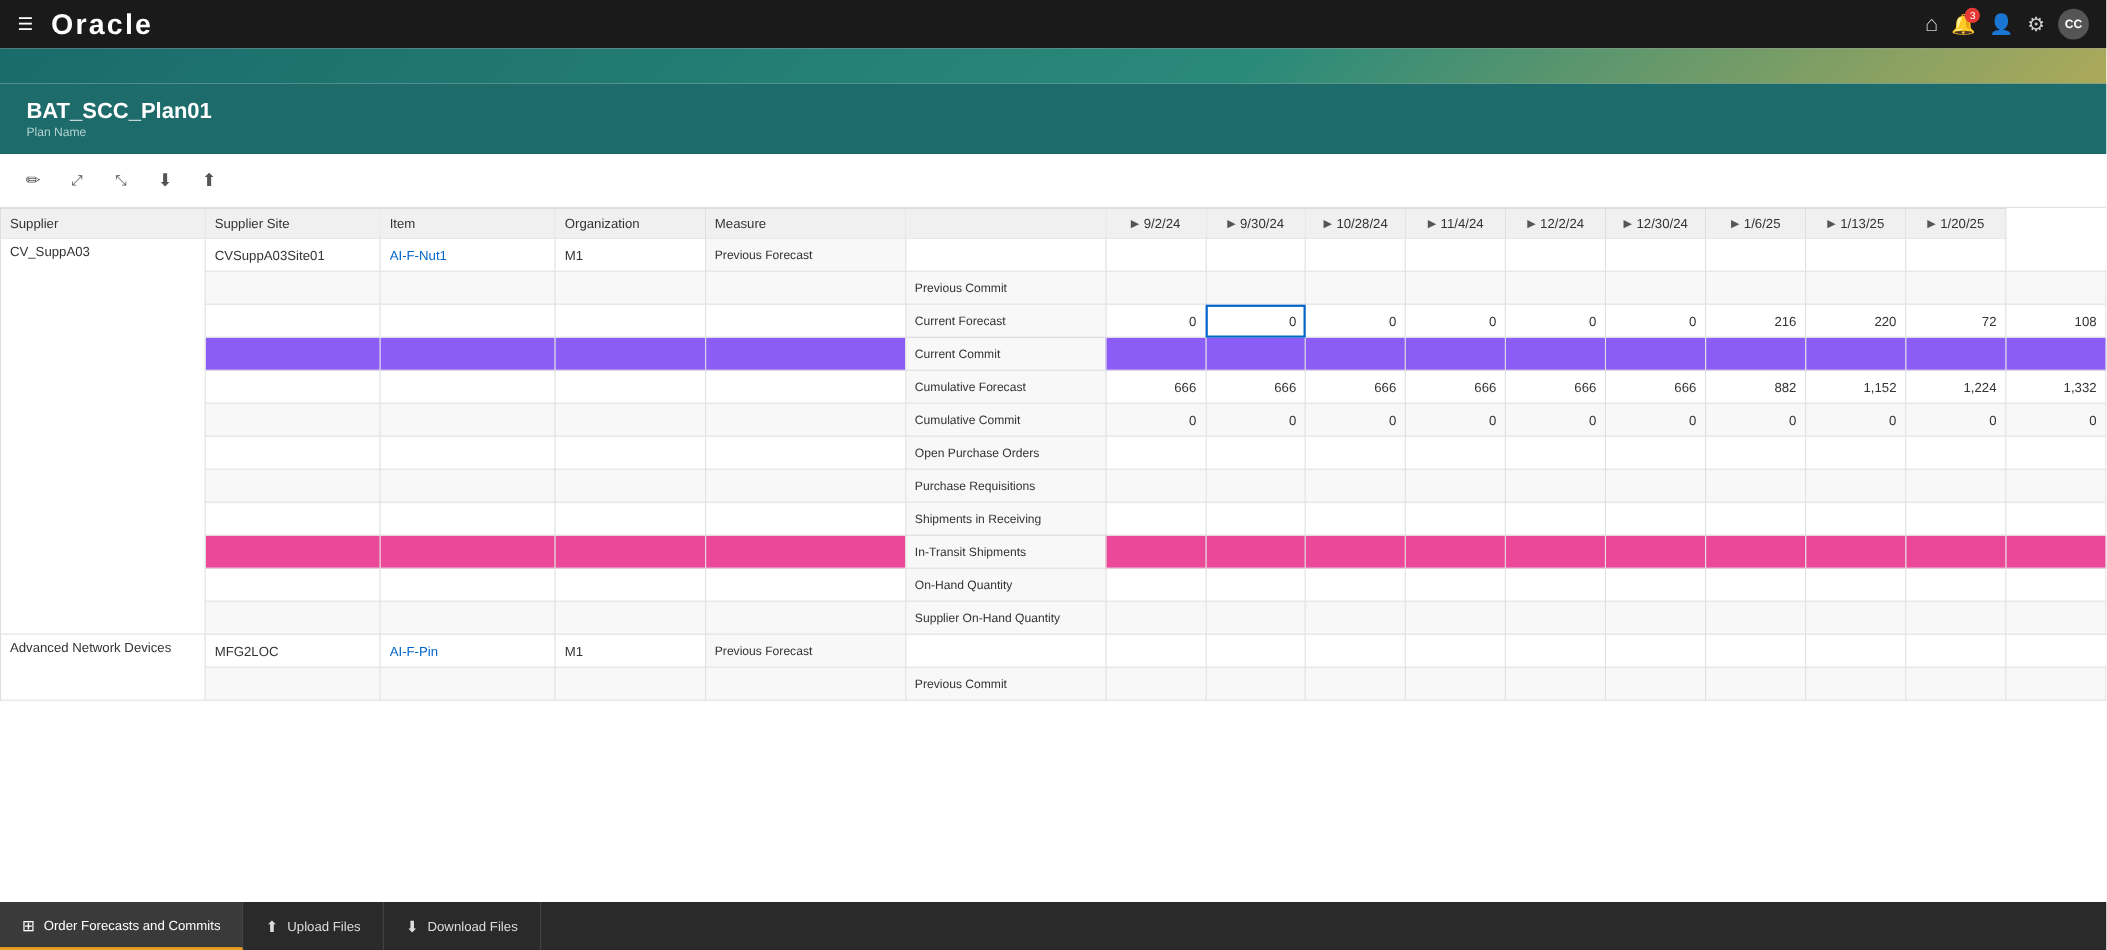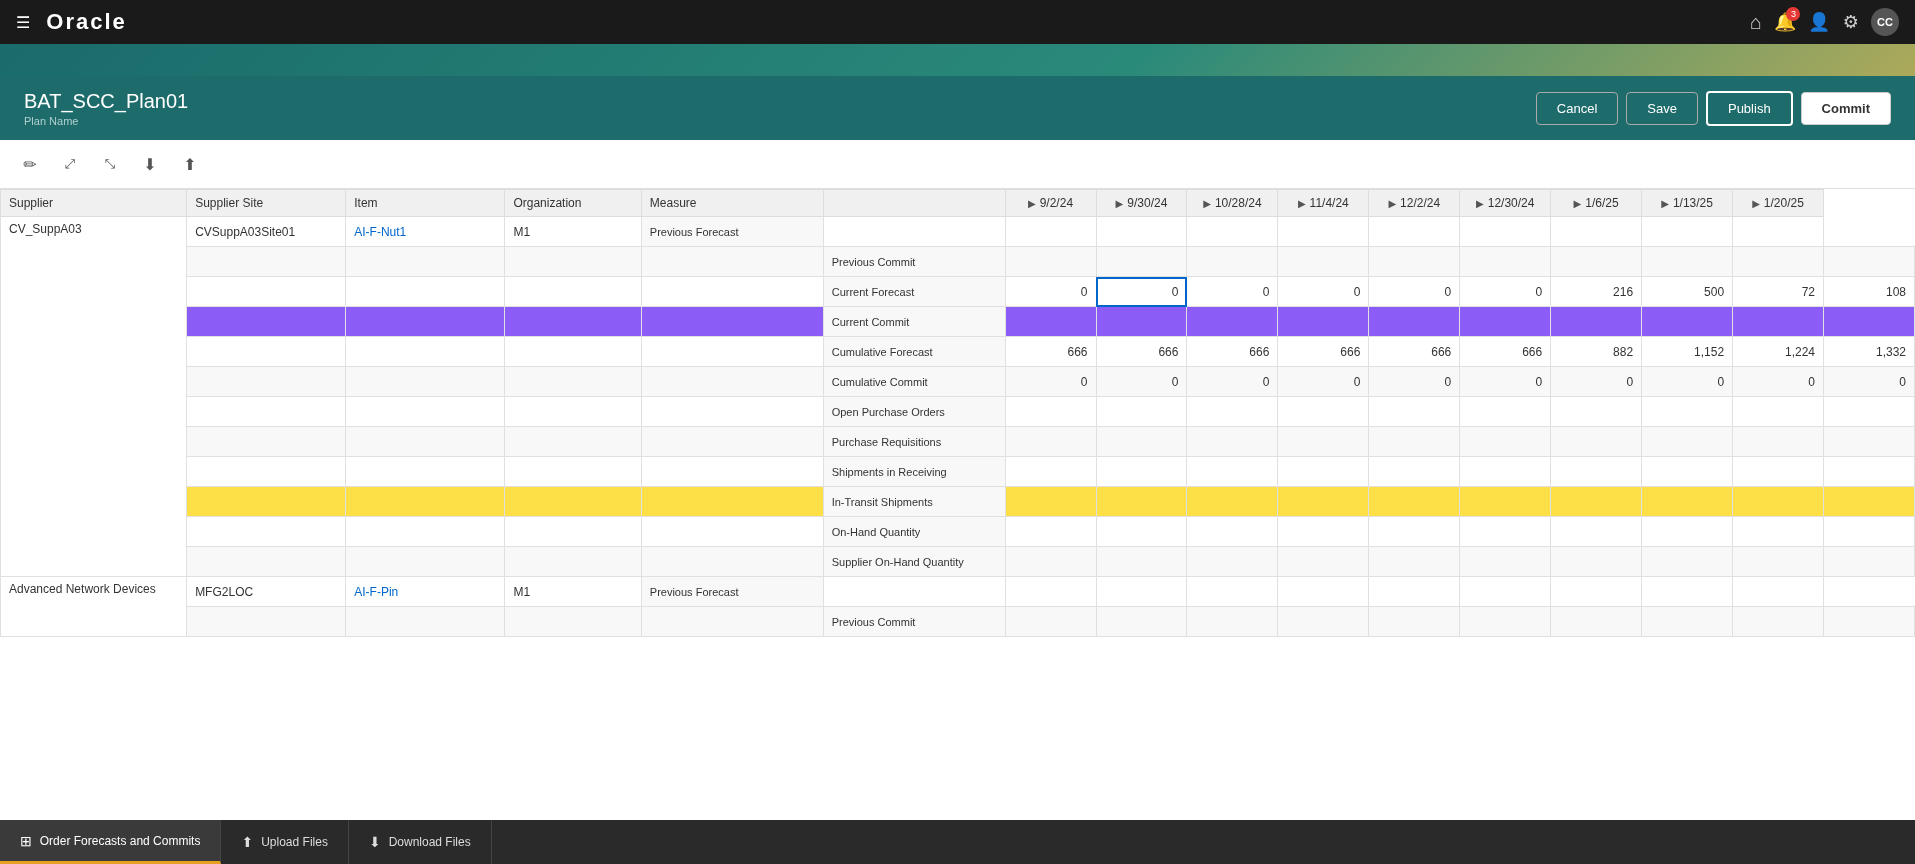--- a/index.html
+++ b/index.html
@@ -59,21 +59,21 @@
     .header-bar {
       background: #1e6b6b;
       height: 64px;
       display: flex;
       align-items: center;
       justify-content: space-between;
       padding: 0 24px;
       flex-shrink: 0;
     }
     .header-title-section { }
-    .header-title { color: white; font-size: 20px; font-weight: normal; }
+    .header-title { color: white; font-size: 20px; font-weight: bold; }
     .header-subtitle { color: #b0d0d0; font-size: 11px; margin-top: 2px; }
     .header-actions { display: flex; gap: 8px; align-items: center; }
     .btn {
       padding: 8px 20px;
       border-radius: 4px;
       font-size: 13px;
       cursor: pointer;
       border: 1px solid #ccc;
     }
     .btn-cancel { background: transparent; color: white; border-color: #aaa; }
@@ -189,47 +189,41 @@
       color: white;
     }
     .footer-icon { font-size: 14px; }
   </style>
 </head>
 <body>
 
 <div class="top-nav">
   <div class="top-nav-left">
     <span class="hamburger-icon">☰</span>
-    <span class="oracle-logo" style="font-size:22px; letter-spacing:2px; font-weight:900;">Oracle</span>
+    <span class="oracle-logo" style="font-size:26px; letter-spacing:2px; font-weight:900;">Oracle</span>
   </div>
   <div class="top-nav-right">
     <span class="nav-icon" style="font-size:20px;">⌂</span>
     <span class="nav-icon" style="position:relative;">
       🔔
       <span class="badge">3</span>
     </span>
     <span class="nav-icon">👤</span>
     <span class="nav-icon">⚙</span>
     <div class="avatar">CC</div>
   </div>
 </div>
 
 <div class="banner"></div>
 
 <div class="header-bar">
   <div class="header-title-section">
     <div class="header-title">BAT_SCC_Plan01</div>
     <div class="header-subtitle">Plan Name</div>
   </div>
-  <div class="header-actions">
-    <button class="btn btn-cancel">Cancel</button>
-    <button class="btn btn-save">Save</button>
-    <button class="btn btn-publish">Publish</button>
-    <button class="btn btn-commit">Commit</button>
-  </div>
 </div>
 
 <div class="toolbar">
   <div class="toolbar-icon" title="Edit">✏</div>
   <div class="toolbar-icon" title="Expand" style="font-size:13px;">⤢</div>
   <div class="toolbar-icon" title="Collapse" style="font-size:13px;">⤡</div>
   <div class="toolbar-icon" title="Download">⬇</div>
   <div class="toolbar-icon" title="Upload">⬆</div>
 </div>
 
@@ -341,21 +335,21 @@
           <td class="col-item"></td>
           <td class="col-org"></td>
           <td class="col-measure measure-col">Current Forecast</td>
           <td class="col-first num-col">0</td>
           <td class="col-data num-col" style="outline: rgb(0, 102, 204) solid 2px; outline-offset: -2px;">0</td>
           <td class="col-data num-col">0</td>
           <td class="col-data num-col">0</td>
           <td class="col-data num-col">0</td>
           <td class="col-data num-col">0</td>
           <td class="col-data num-col">216</td>
-          <td class="col-data num-col">500</td>
+          <td class="col-data num-col">220</td>
           <td class="col-data num-col">72</td>
           <td class="col-data num-col">108</td>
         </tr>
         <tr style="background: #8b5cf6;">
           <td></td>
           <td class="col-site"></td>
           <td class="col-item"></td>
           <td class="col-org"></td>
           <td class="col-measure measure-col">Current Commit</td>
           <td class="col-first num-col"></td>
@@ -447,21 +441,21 @@
           <td class="col-data num-col"></td>
           <td class="col-data num-col"></td>
           <td class="col-data num-col"></td>
           <td class="col-data num-col"></td>
           <td class="col-data num-col"></td>
           <td class="col-data num-col"></td>
           <td class="col-data num-col"></td>
           <td class="col-data num-col"></td>
           <td class="col-data num-col"></td>
         </tr>
-        <tr style="background: #fde047;">
+        <tr style="background: #ec4899;">
           <td></td>
           <td class="col-site"></td>
           <td class="col-item"></td>
           <td class="col-org"></td>
           <td class="col-measure measure-col">In-Transit Shipments</td>
           <td class="col-first num-col"></td>
           <td class="col-data num-col"></td>
           <td class="col-data num-col"></td>
           <td class="col-data num-col"></td>
           <td class="col-data num-col"></td>

